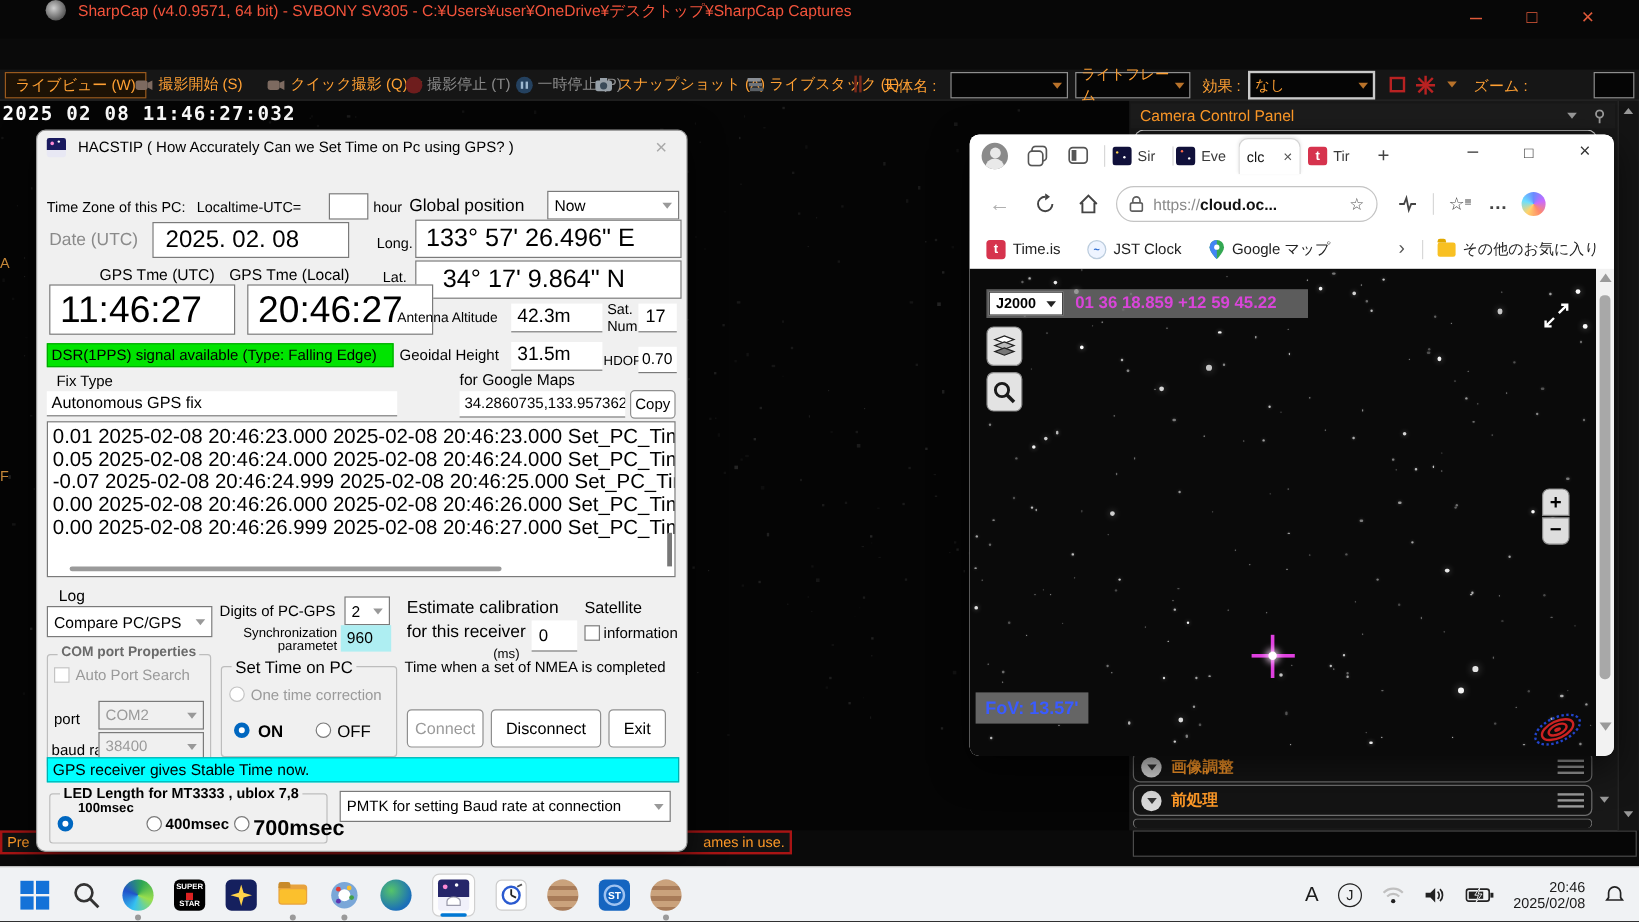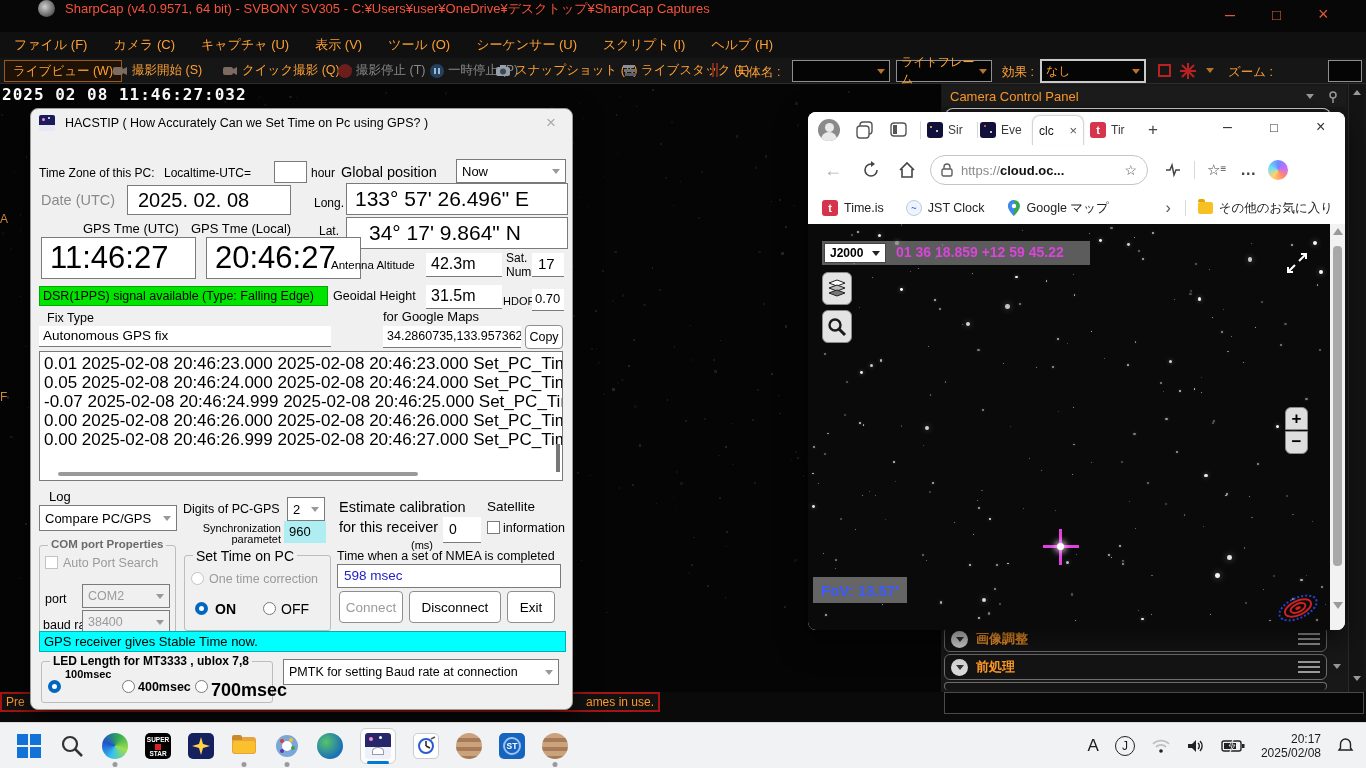--- a/index.html
+++ b/index.html
@@ -54,30 +54,20 @@
   <div class="abs" style="left:0;top:0;width:1366px;height:722px;background:#0a0a0a">
 
     <div class="abs" style="left:0;top:0;width:1366px;height:32px;background:#070707;display:flex;align-items:flex-start">
       <div style="width:17px;height:17px;margin-left:38px;border-radius:50%;background:radial-gradient(circle at 40% 40%,#cfcfcf,#5a5a5a 70%)"></div>
       <span class="sc-title" style="margin-left:10px">SharpCap (v4.0.9571, 64 bit) - SVBONY SV305 - C:¥Users¥user¥OneDrive¥デスクトップ¥SharpCap Captures</span>
       <span class="abs sc-title" style="left:1225px;top:4px;font-size:18px;color:#e05a3a">–</span>
       <span class="abs sc-title" style="left:1272px;top:6px;font-size:15px;color:#e05a3a">□</span>
       <span class="abs sc-title" style="left:1318px;top:4px;font-size:18px;color:#e05a3a">×</span>
     </div>
 
-    <div class="abs" style="left:0;top:32px;width:1366px;height:26px;background:#101010;display:flex;align-items:center;gap:26px;padding-left:14px">
-      <span class="sc-menu">ファイル (F)</span>
-      <span class="sc-menu">カメラ (C)</span>
-      <span class="sc-menu">キャプチャ (U)</span>
-      <span class="sc-menu">表示 (V)</span>
-      <span class="sc-menu">ツール (O)</span>
-      <span class="sc-menu">シーケンサー (U)</span>
-      <span class="sc-menu">スクリプト (I)</span>
-      <span class="sc-menu">ヘルプ (H)</span>
-    </div>
 
     <div class="abs" style="left:0;top:58px;width:1366px;height:26px;background:#161616;border-bottom:1px solid #2c2c2c">
       <div class="abs sc-tool" style="left:4px;top:2px;height:22px;border:1px solid #9a5a1e;background:#1d1205;padding:0 8px">
           <span>ライブビュー (W)</span>
         </div>
       <div class="abs sc-tool" style="left:112px;top:4px">
         <svg width="16" height="12">
             <rect x="1" y="2" width="10" height="8" rx="2" fill="#7d6a60"></rect>
             <path d="M11 4 L15 2 L15 10 L11 8 Z" fill="#7d6a60"></path>
           </svg>
@@ -684,21 +674,20 @@
 
     <span class="abs dlbl" style="left:308px;top:390px;font-size:14.5px">Estimate calibration</span>
     <span class="abs dlbl" style="left:308px;top:410px;font-size:14.5px">for this receiver</span>
     <span class="abs dlbl" style="left:380px;top:430px;font-size:11px">(ms)</span>
     <div class="abs dbox" style="left:412px;top:408px;width:38px;height:26px;font-size:14px;line-height:24px;padding-left:6px;border-width:0 0 1px 0">0</div>
     <span class="abs dlbl" style="left:456px;top:390px;font-size:13.5px">Satellite</span>
     <span class="abs chk" style="left:456px;top:412px"></span>
     <span class="abs dlbl" style="left:472px;top:412px;font-size:12.5px">information</span>
 
     <span class="abs dlbl" style="left:306px;top:440px;font-size:12.5px">Time when a set of NMEA is completed</span>
-    <div class="abs dbox" style="left:306px;top:455px;width:224px;height:24px;font-size:13.5px;line-height:22px;padding-left:6px"><span style="color:#2222cc">598 msec</span></div>
 
     <div class="abs grp" style="left:153px;top:446px;width:147px;height:76px">
       <span class="leg" style="font-size:14px">Set Time on PC</span>
       <span class="abs radio dis" style="left:6px;top:16px"></span>
       <span class="abs dlbl" style="left:24px;top:16px;font-size:12.5px;color:#9a9a9a">One time correction</span>
       <span class="abs radio on" style="left:10px;top:46px"></span>
       <span class="abs dlbl" style="left:30px;top:45px;font-size:14px;font-weight:bold">ON</span>
       <span class="abs radio" style="left:78px;top:46px"></span>
       <span class="abs dlbl" style="left:96px;top:45px;font-size:14px">OFF</span>
     </div>
@@ -1155,20 +1144,20 @@
       <svg width="18" height="16">
           <path d="M1 6 H5 L9 2 V14 L5 10 H1 Z" fill="#222"></path>
           <path d="M11 5 a4 4 0 0 1 0 6 M13 3 a7 7 0 0 1 0 10" fill="none" stroke="#222" stroke-width="1.4"></path>
         </svg>
       <svg width="24" height="14">
           <rect x="1" y="2" width="19" height="10" rx="2" fill="none" stroke="#222" stroke-width="1.4"></rect>
           <rect x="21" y="5" width="2.5" height="4" fill="#222"></rect>
           <rect x="3" y="4" width="12" height="6" fill="#222"></rect>
           <path d="M12 1 L8 7 H11 L9 13 L14 6 H11 Z" fill="#222" stroke="#f0f2f4" stroke-width="0.8"></path>
         </svg>
-      <span style="text-align:right;font-size:12px;color:#1b1b1b;line-height:14px"><span>20:17</span><br><span>2025/02/08</span></span>
+      <span style="text-align:right;font-size:12px;color:#1b1b1b;line-height:14px"><span>20:46</span><br><span>2025/02/08</span></span>
       <svg width="17" height="17">
           <path d="M8.5 2 a5 5 0 0 1 5 5 v4 l1.5 2 H2 l1.5 -2 V7 a5 5 0 0 1 5 -5 Z" fill="none" stroke="#222" stroke-width="1.4"></path>
         </svg>
     </div>
   </div>
 
 </div>
 
 </body></html>

